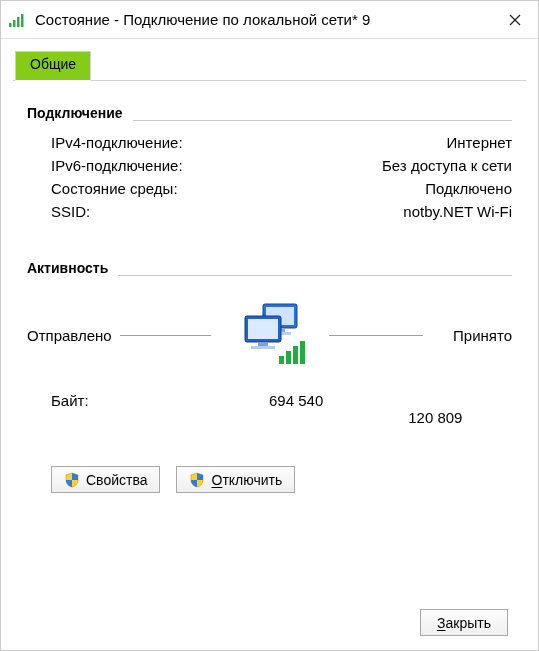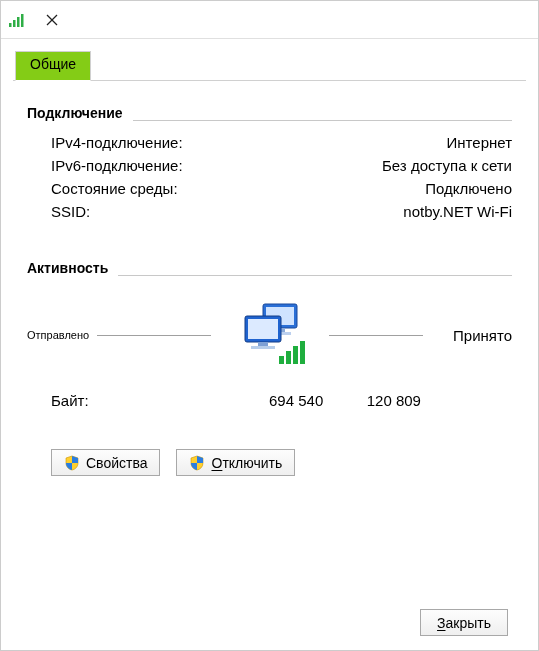--- a/index.html
+++ b/index.html
@@ -70,33 +70,33 @@
     outline-offset: -4px;
     border: 1px solid #2a76c6;
     box-shadow: 0 0 0 1px #7bb3e8 inset;
   }
   .details-row { margin: 38px 0 4px 24px; }
   .activity-header { margin-top: 37px; }
   .activity-row1 {
     display:grid; grid-template-columns: 1fr 110px 1fr;
     align-items:center; margin: 14px 0 0 0;
   }
-  .activity-row1 .left { text-align:right; padding-right:4px; font-size:11px;}
+  .activity-row1 .left { text-align:right; padding-right:4px; font-size:15px;}
   .activity-row1 .right { text-align:left; padding-left:26px; font-size:15px;}
   .activity-row1 .center { display:flex; align-items:center; justify-content:center; position:relative; }
   .dash { flex:1; height:1px; background:#a0a0a0; margin: 0 4px; }
   .leftblock { display:flex; align-items:center; }
   .rightblock { display:flex; align-items:center; }
   .bytes-row {
     display:grid; grid-template-columns: 1.2fr 0.9fr 0.2fr 1fr;
     padding: 22px 8px 0 24px; font-size:15px;
   }
   .bytes-row .lbl { }
   .bytes-row .sent { text-align:right; padding-right: 16px;}
-  .bytes-row .recv { text-align:left; }
+  .bytes-row .recv { text-align:center;margin-top:17px; }
   .action-row { margin: 40px 0 0 24px; display:flex; gap:16px; }
   .footer {
     border-top: none;
     padding: 10px 18px 14px 0;
     display:flex; justify-content:flex-end;
   }
   .btn.small { min-width: 88px; justify-content:center;}
   .shield { width:16px; height:16px; }
   .underline-letter { text-decoration: underline; text-underline-offset: 2px;}
 </style>
@@ -107,20 +107,21 @@
 
   <div class="titlebar">
     <span class="icon">
       <svg width="18" height="14" viewBox="0 0 18 14">
         <rect x="0" y="10" width="2.5" height="4" fill="#2fae46"></rect>
         <rect x="4" y="7" width="2.5" height="7" fill="#2fae46"></rect>
         <rect x="8" y="4" width="2.5" height="10" fill="#2fae46"></rect>
         <rect x="12" y="1" width="2.5" height="13" fill="#2fae46"></rect>
       </svg>
     </span>
+    <span class="title">Состояние - Подключение по локальной сети* 9</span>
     <div class="close">
       <svg width="12" height="12" viewBox="0 0 12 12">
         <line x1="1" y1="1" x2="11" y2="11" stroke="#222" stroke-width="1.2"></line>
         <line x1="11" y1="1" x2="1" y2="11" stroke="#222" stroke-width="1.2"></line>
       </svg>
     </div>
   </div>
 
   <div class="body">
 

